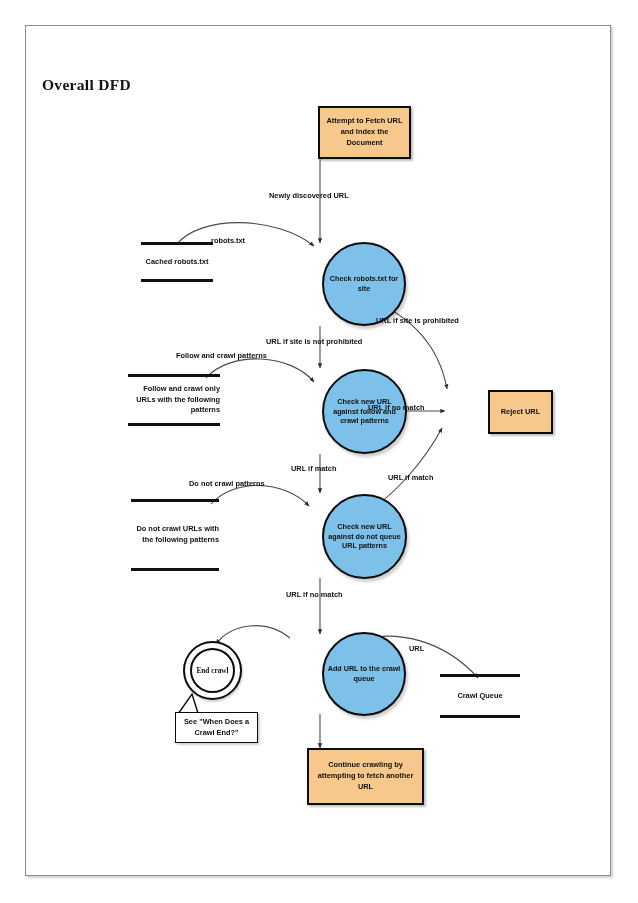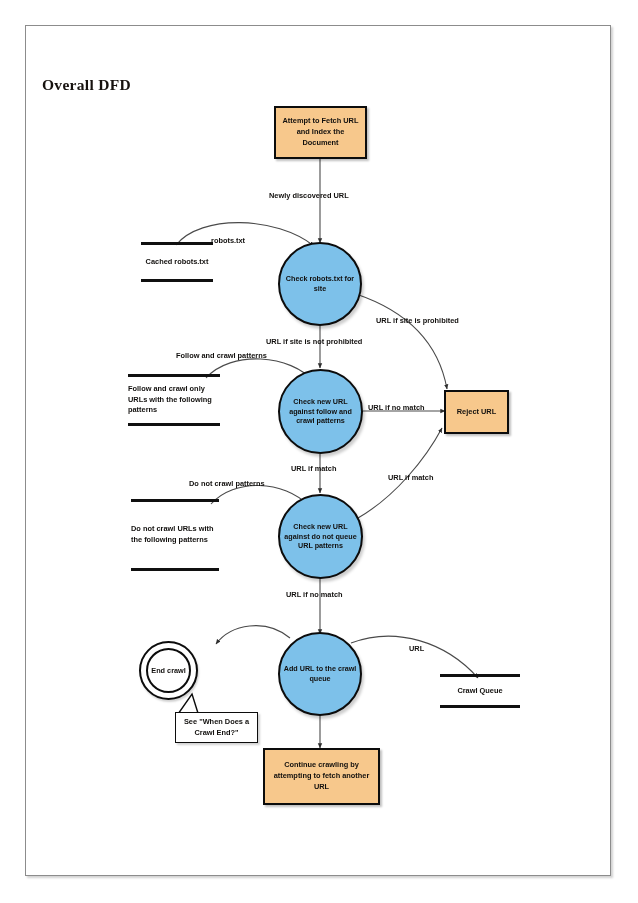--- a/index.html
+++ b/index.html
@@ -44,20 +44,21 @@
     width: 586px;
     height: 851px;
   }
   .node {
     position: absolute;
     box-sizing: border-box;
     display: flex;
     align-items: center;
     justify-content: center;
     text-align: center;
+    margin-left: 44px;
   }
   
   .proc-box {
     background: #f7c88c;
     border: 2px solid #0c0c0c;
     color: #12100e;
     font-weight: bold;
     font-size: 7.4px;
     line-height: 1.45;
     padding: 2px 3px;
@@ -113,21 +114,21 @@
     border-top: 2.4px solid #101010;
     border-bottom: 1px solid #101010;
     height: 3px;
     box-sizing: border-box;
   }
   .store .store-label {
     flex: 1;
     display: flex;
     align-items: center;
     justify-content: center;
-    text-align: left;
+    text-align: right;
     font-weight: bold;
     font-size: 7.4px;
     line-height: 1.42;
     color: #12100e;
     padding: 1px 0;
   }
   
   .callout {
     position: absolute;
     box-sizing: border-box;
@@ -229,21 +230,21 @@
     </div>
 
     <div class="node proc-box" style="left:418px; top:364px; width:65px; height:44px;">
       <span>Reject URL</span>
     </div>
 
     <div class="node proc-box" style="left:237px; top:722px; width:117px; height:57px;">
       <span>Continue crawling by attempting to fetch another URL</span>
     </div>
 
-    <div class="node terminator-outer" style="left:113px; top:615px; width:59px; height:59px; position:absolute;">
+    <div class="node terminator-outer" style="left:113px; top:615px; width:59px; height:59px; position:absolute;font-family:Liberation Serif, serif;">
       <div class="terminator-inner">
         <span>End crawl</span>
       </div>
     </div>
 
     <div class="callout" style="left:149px; top:686px; width:83px; height:31px;">
       <span>See "When Does a Crawl End?"</span>
     </div>
 
     <div class="store" style="left:115px; top:216px; width:72px; height:40px;">
@@ -257,21 +258,21 @@
       <div class="store-label">Follow and crawl only URLs with the following patterns</div>
       <div class="bar"></div>
     </div>
 
     <div class="store" style="left:105px; top:473px; width:88px; height:72px;">
       <div class="bar"></div>
       <div class="store-label">Do not crawl URLs with the following patterns</div>
       <div class="bar"></div>
     </div>
 
-    <div class="store" style="left:414px; top:648px; width:80px; height:34px;">
+    <div class="store" style="left:414px; top:648px; width:80px; height:44px;">
       <div class="bar"></div>
       <div class="store-label">Crawl Queue</div>
       <div class="bar"></div>
     </div>
 
     <div class="flow-label" style="left:243px; top:165px;">Newly discovered URL</div>
 
     <div class="flow-label" style="left:185px; top:210px;">robots.txt</div>
 
     <div class="flow-label" style="left:350px; top:290px;">URL if site is prohibited</div>

